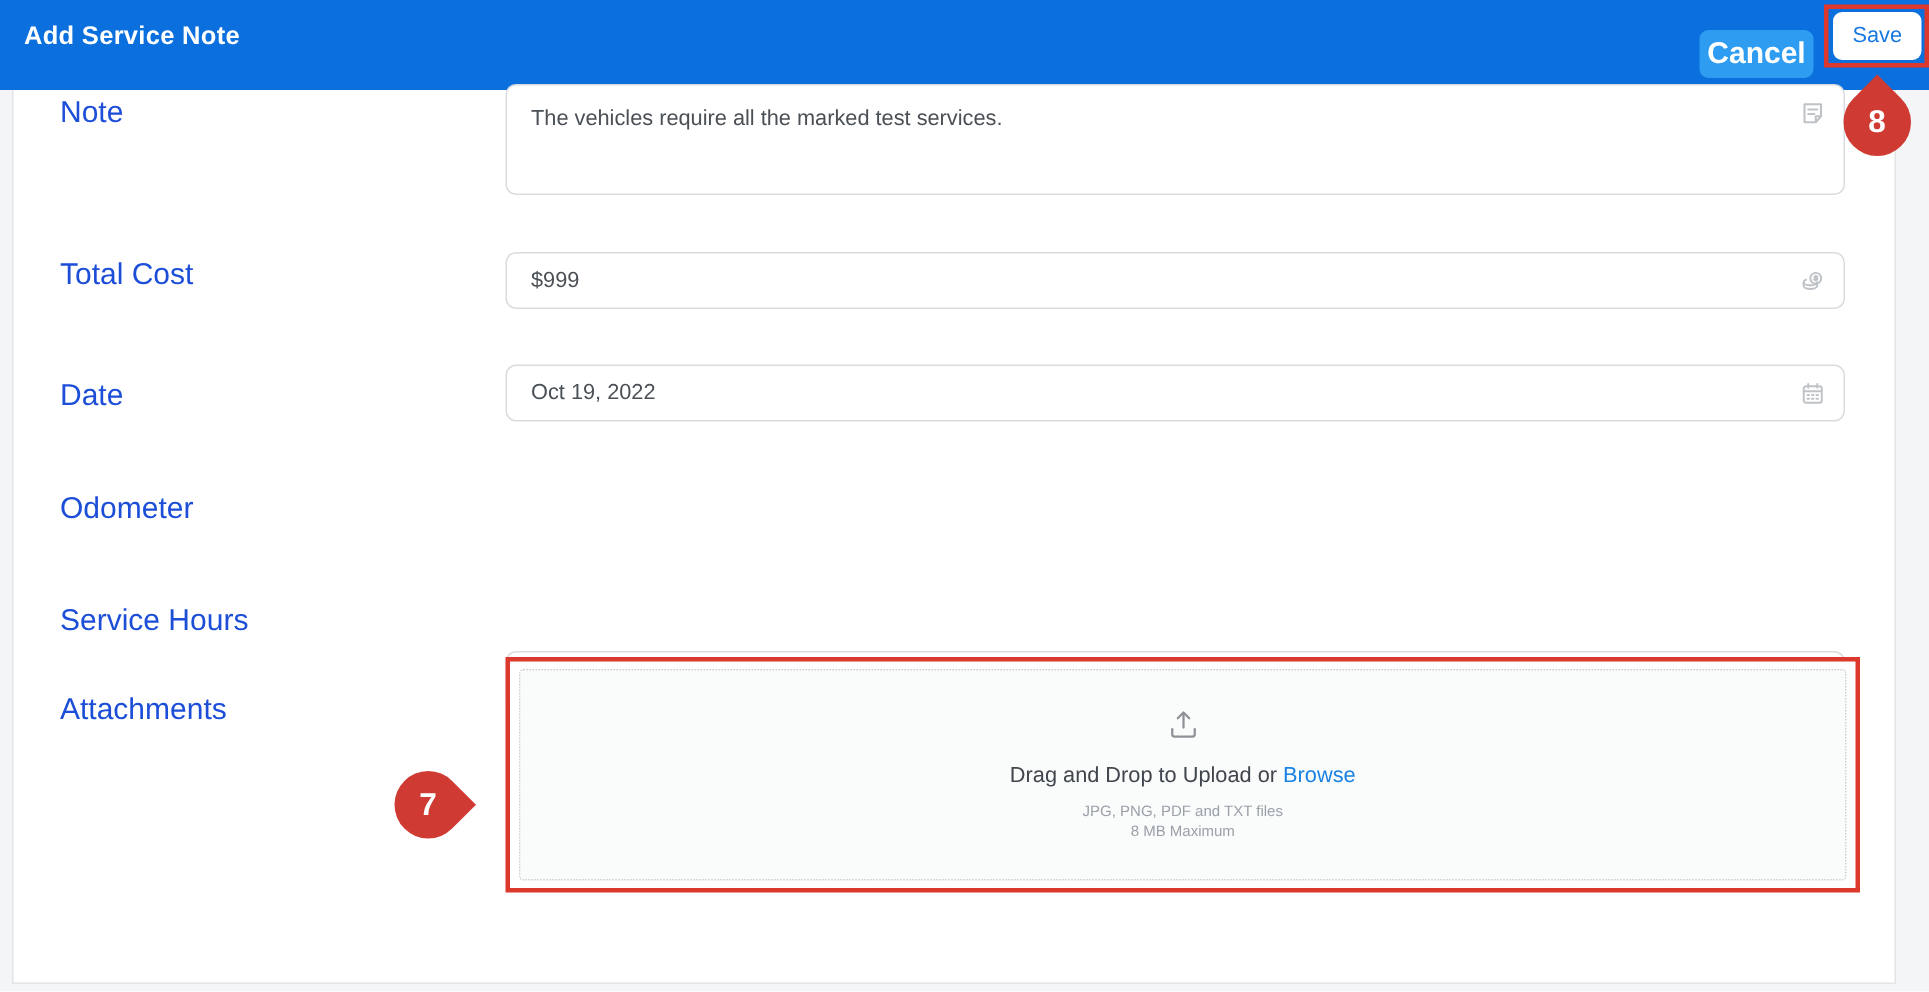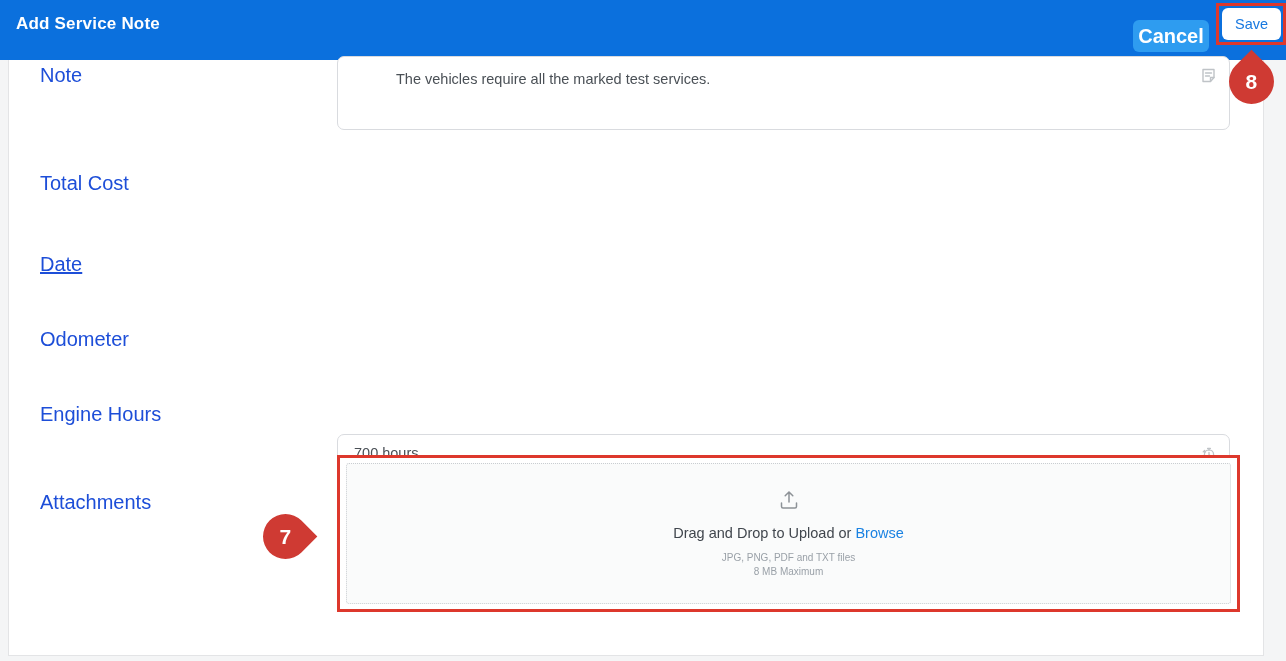--- a/index.html
+++ b/index.html
@@ -27,21 +27,21 @@
   .field-label { position:absolute; left:40px; font-size:20px; color:#1d4ed8; }
   .field-box { position:absolute; left:337px; width:893px; background:#fff;
     border:1px solid #d9dbdf; border-radius:7px; }
   .field-input { width:100%; height:100%; border:none; outline:none; background:transparent;
     font-family:inherit; font-size:14.5px; color:#4a5056; padding:0 40px 0 16px; border-radius:7px; }
   textarea.field-input { resize:none; padding:12px 40px 12px 16px; line-height:1.4; }
   .field-icon { position:absolute; right:12px; color:#bfc3c7; pointer-events:none; }
   .field-icon svg { display:block; }
 
   
-  .attach-redrect { position:absolute; left:337px; top:455px; width:903px; height:157px;
+  .attach-redrect { position:absolute; left:337px; top:438px; width:903px; height:157px;
     border:3px solid #dd382c; background:#ffffff; }
   .dropzone { position:absolute; left:6px; top:5px; width:885px; height:141px;
     border:1px dotted #c9cdd1; border-radius:3px; background:#fafbfb;
     display:flex; flex-direction:column; align-items:center; justify-content:center; }
   .upload-icon { color:#8d9297; margin-bottom:10px; }
   .drop-main { font-size:14.5px; color:#40464d; margin-bottom:10px; }
   .drop-main .browse { color:#1a82e2; cursor:pointer; }
   .drop-sub { font-size:10px; color:#9aa1a8; line-height:1.35; text-align:center; }
 
   
@@ -63,50 +63,71 @@
   <div class="panel"></div>
 
   <div class="header">
     <div class="header-title">Add Service Note</div>
     <button class="btn-cancel">Cancel</button>
     <button class="btn-save">Save</button>
   </div>
   <div class="save-redrect"></div>
 
   <div class="field-label" style="top:64px;">Note</div>
-  <div class="field-box" style="top:56px; height:74px;padding-left:42px;">
+  <div class="field-box" style="top:56px; height:74px;">
     <textarea class="field-input" style="">The vehicles require all the marked test services.</textarea>
     <span class="field-icon" style="top:10px;">
       <svg width="17" height="17" viewBox="0 0 17 17" fill="none" stroke="currentColor" stroke-width="1.4" stroke-linecap="round" stroke-linejoin="round">
         <path d="M3 2.5h11v8l-3.5 4H3z"></path>
           <path d="M14 10.5h-3.5V14"></path>
           <path d="M5.5 6h6M5.5 9h4"></path>
       </svg>
     </span>
   </div>
 
   <div class="field-label" style="top:172px;">Total Cost</div>
+  <div class="field-box" style="top:168px; height:38px;">
+    <input class="field-input" type="text" value="$999" style="">
+    <span class="field-icon" style="top:10px;">
+      <svg width="17" height="17" viewBox="0 0 17 17" fill="none" stroke="currentColor" stroke-width="1.3" stroke-linecap="round">
+        <circle cx="10.5" cy="6.5" r="3.6"></circle>
+          <path d="M10.5 4.8v3.4M9.3 7.3c.4.6 2 .6 2.3-.1.3-.8-2.1-.7-2-1.5.1-.7 1.6-.7 2-.2"></path>
+        <path d="M4 7.5c-1 .4-1.6 1-1.6 1.6 0 1.2 2 2.1 4.5 2.1s4.5-.9 4.5-2.1"></path>
+        <path d="M2.4 9.4v2.1c0 1.2 2 2.1 4.5 2.1s4.5-.9 4.5-2.1V9.4"></path>
+      </svg>
+    </span>
+  </div>
 
-  <div class="field-label" style="top:253px;text-decoration:underline;">Date</div>
+  <div class="field-label" style="top:253px;">Date</div>
+  <div class="field-box" style="top:243px; height:38px;">
+    <input class="field-input" type="text" value="Oct 19, 2022" style="">
+    <span class="field-icon" style="top:10px;">
+      <svg width="17" height="17" viewBox="0 0 17 17" fill="none" stroke="currentColor" stroke-width="1.3" stroke-linecap="round">
+        <rect x="2.5" y="3.5" width="12" height="11" rx="1.5"></rect>
+          <path d="M2.5 6.8h12M5.5 2v2.5M11.5 2v2.5"></path>
+        <path d="M5 9.3h1M8 9.3h1M11 9.3h1M5 11.8h1M8 11.8h1M11 11.8h1"></path>
+      </svg>
+    </span>
+  </div>
 
   <div class="field-label" style="top:328px;">Odometer</div>
 
-  <div class="field-label" style="top:403px;">Engine Hours</div>
+  <div class="field-label" style="top:403px;">Service Hours</div>
   <div class="field-box" style="top:392px; height:38px;margin-top:42px;">
     <input class="field-input" type="text" value="700 hours" style="">
     <span class="field-icon" style="top:10px;">
       <svg width="17" height="17" viewBox="0 0 17 17" fill="none" stroke="currentColor" stroke-width="1.3" stroke-linecap="round">
         <circle cx="9" cy="9.5" r="4.6"></circle>
           <path d="M7.6 3.4h2.8M9 3.6v1.6M3.9 6.2l1.1 1M3.2 6.9l1.4-1.4"></path>
           <path d="M9 7.5v2.3l1.6 1"></path>
       </svg>
     </span>
   </div>
 
-  <div class="field-label" style="top:491px;text-align:right;">Attachments</div>
+  <div class="field-label" style="top:462px;text-align:right;">Attachments</div>
   <div class="attach-redrect">
     <div class="dropzone">
       <span class="upload-icon">
         <svg width="22" height="22" viewBox="0 0 22 22" fill="none" stroke="currentColor" stroke-width="1.5" stroke-linecap="round" stroke-linejoin="round">
           <path d="M11 13V3.5"></path>
             <path d="M7.2 6.8L11 3l3.8 3.8"></path>
             <path d="M3.5 14v3.5a1.5 1.5 0 001.5 1.5h12a1.5 1.5 0 001.5-1.5V14"></path>
         </svg>
       </span>
       <div class="drop-main">

